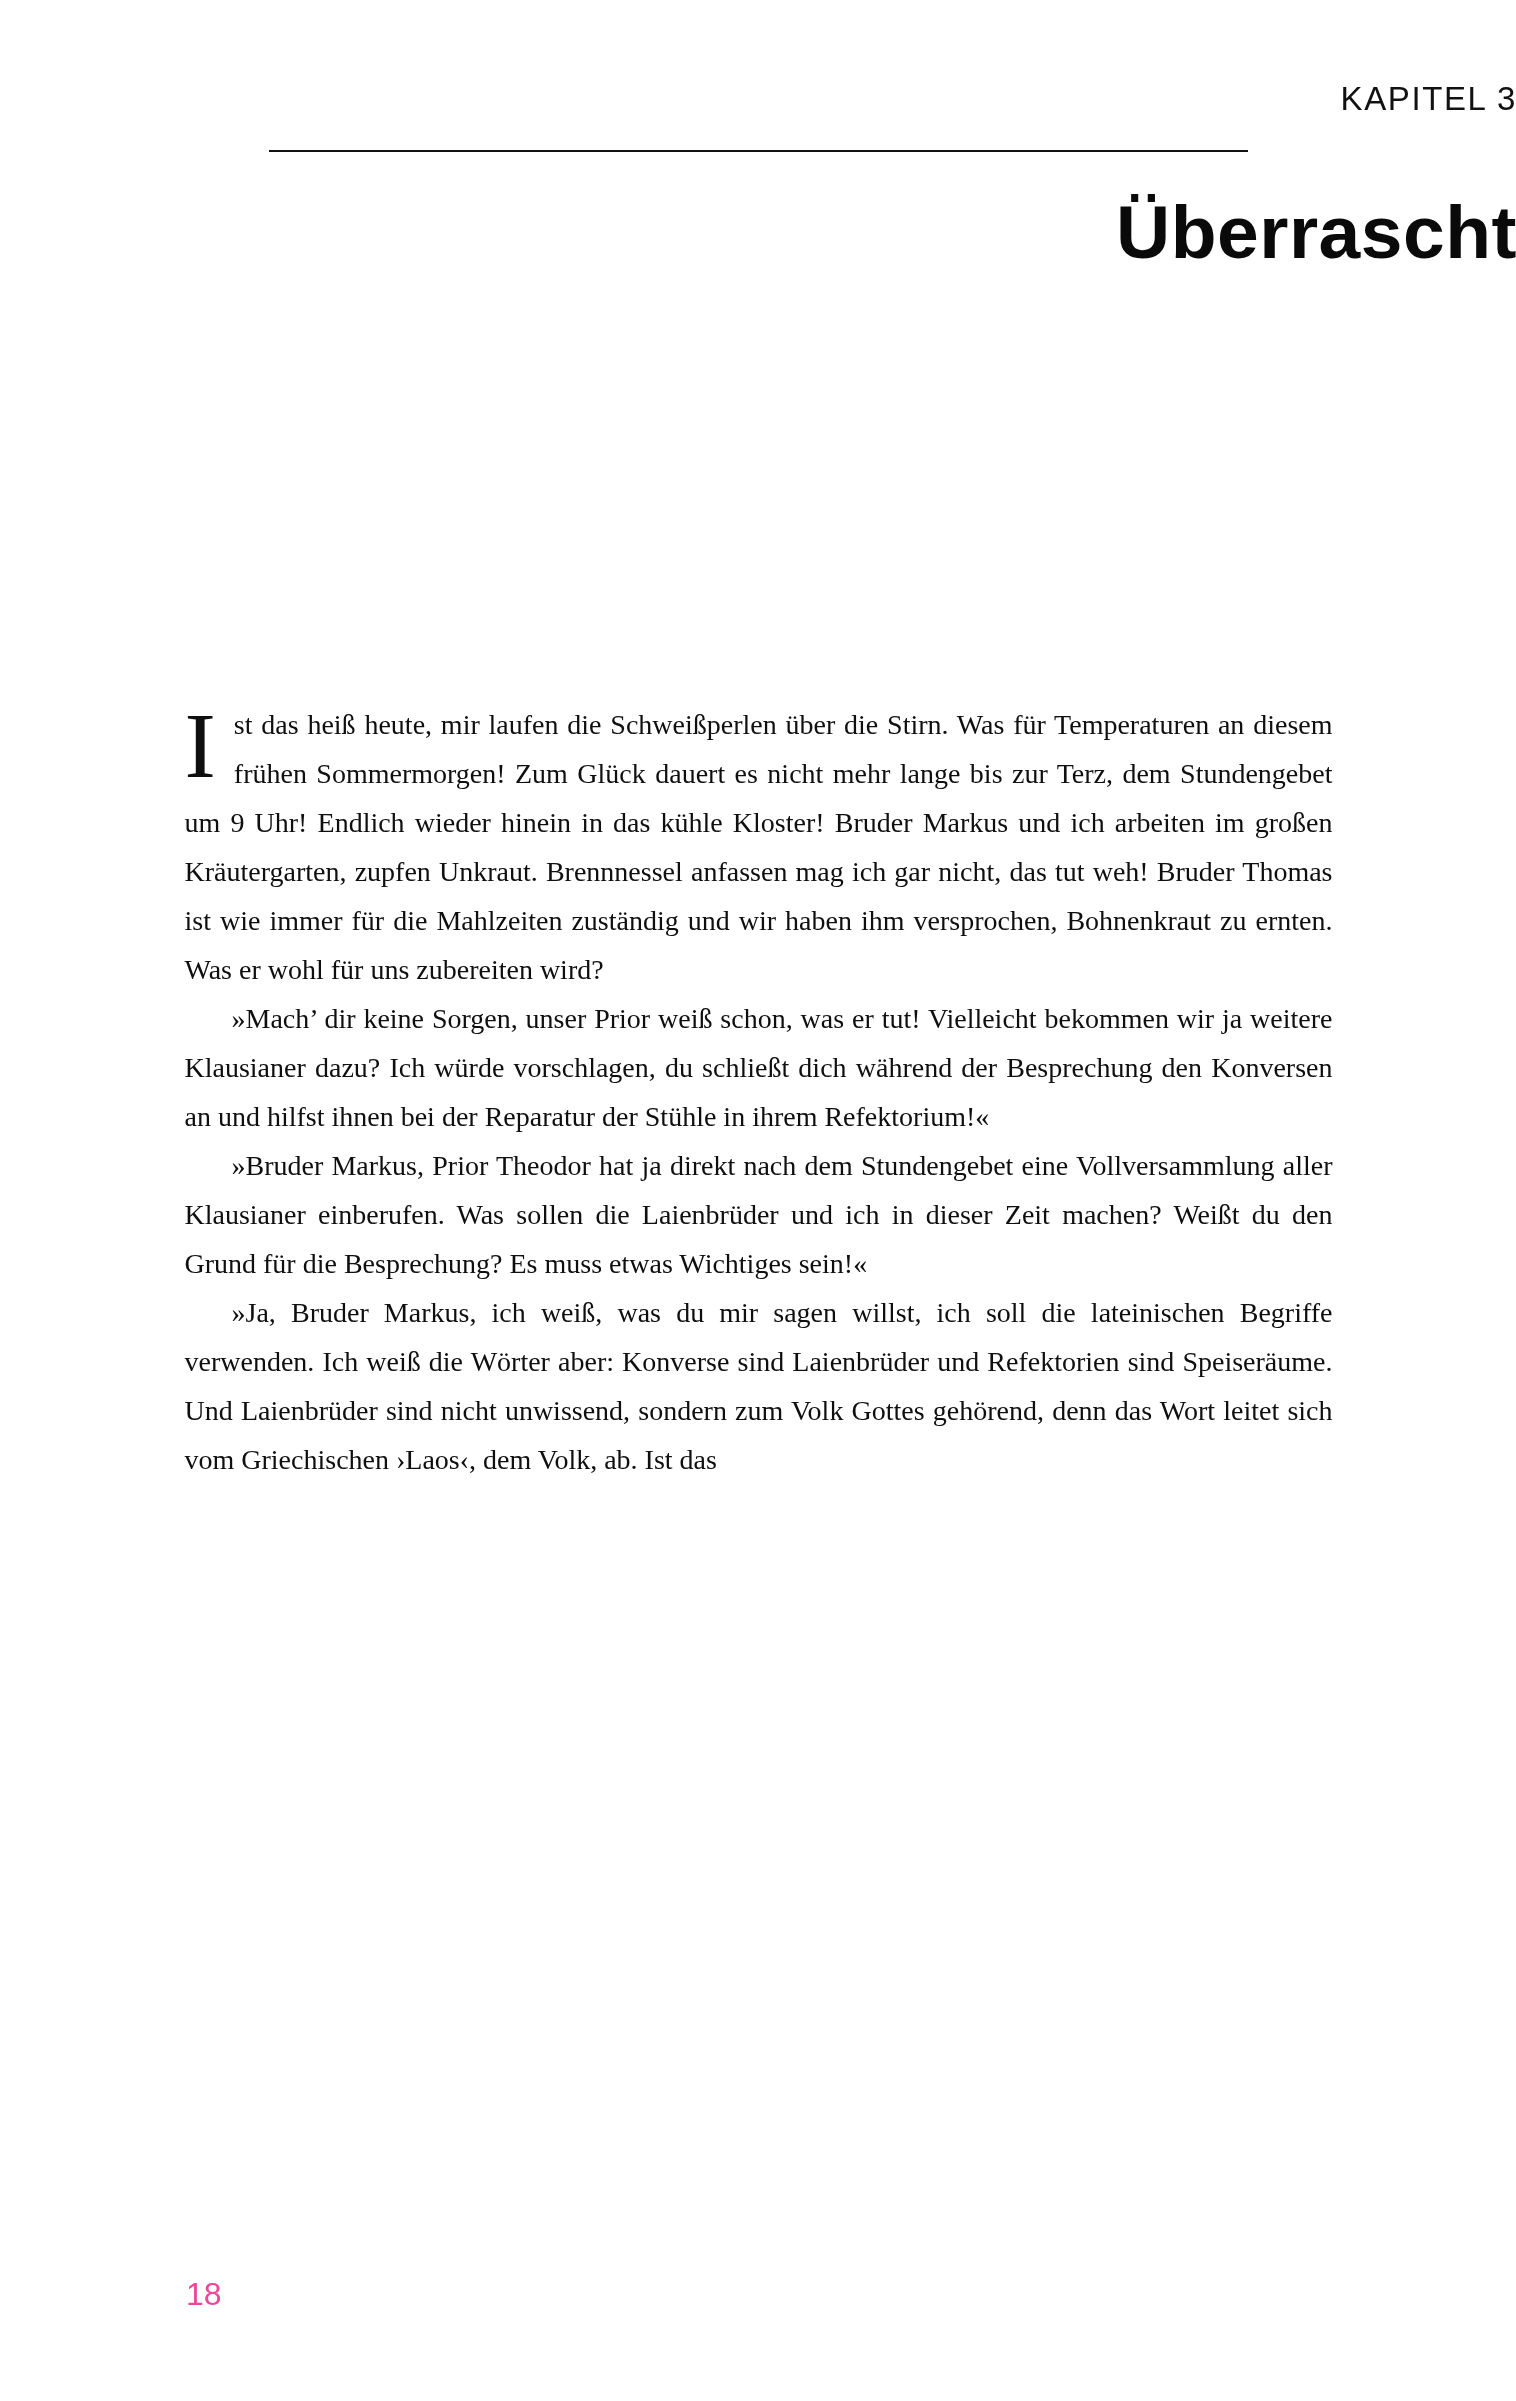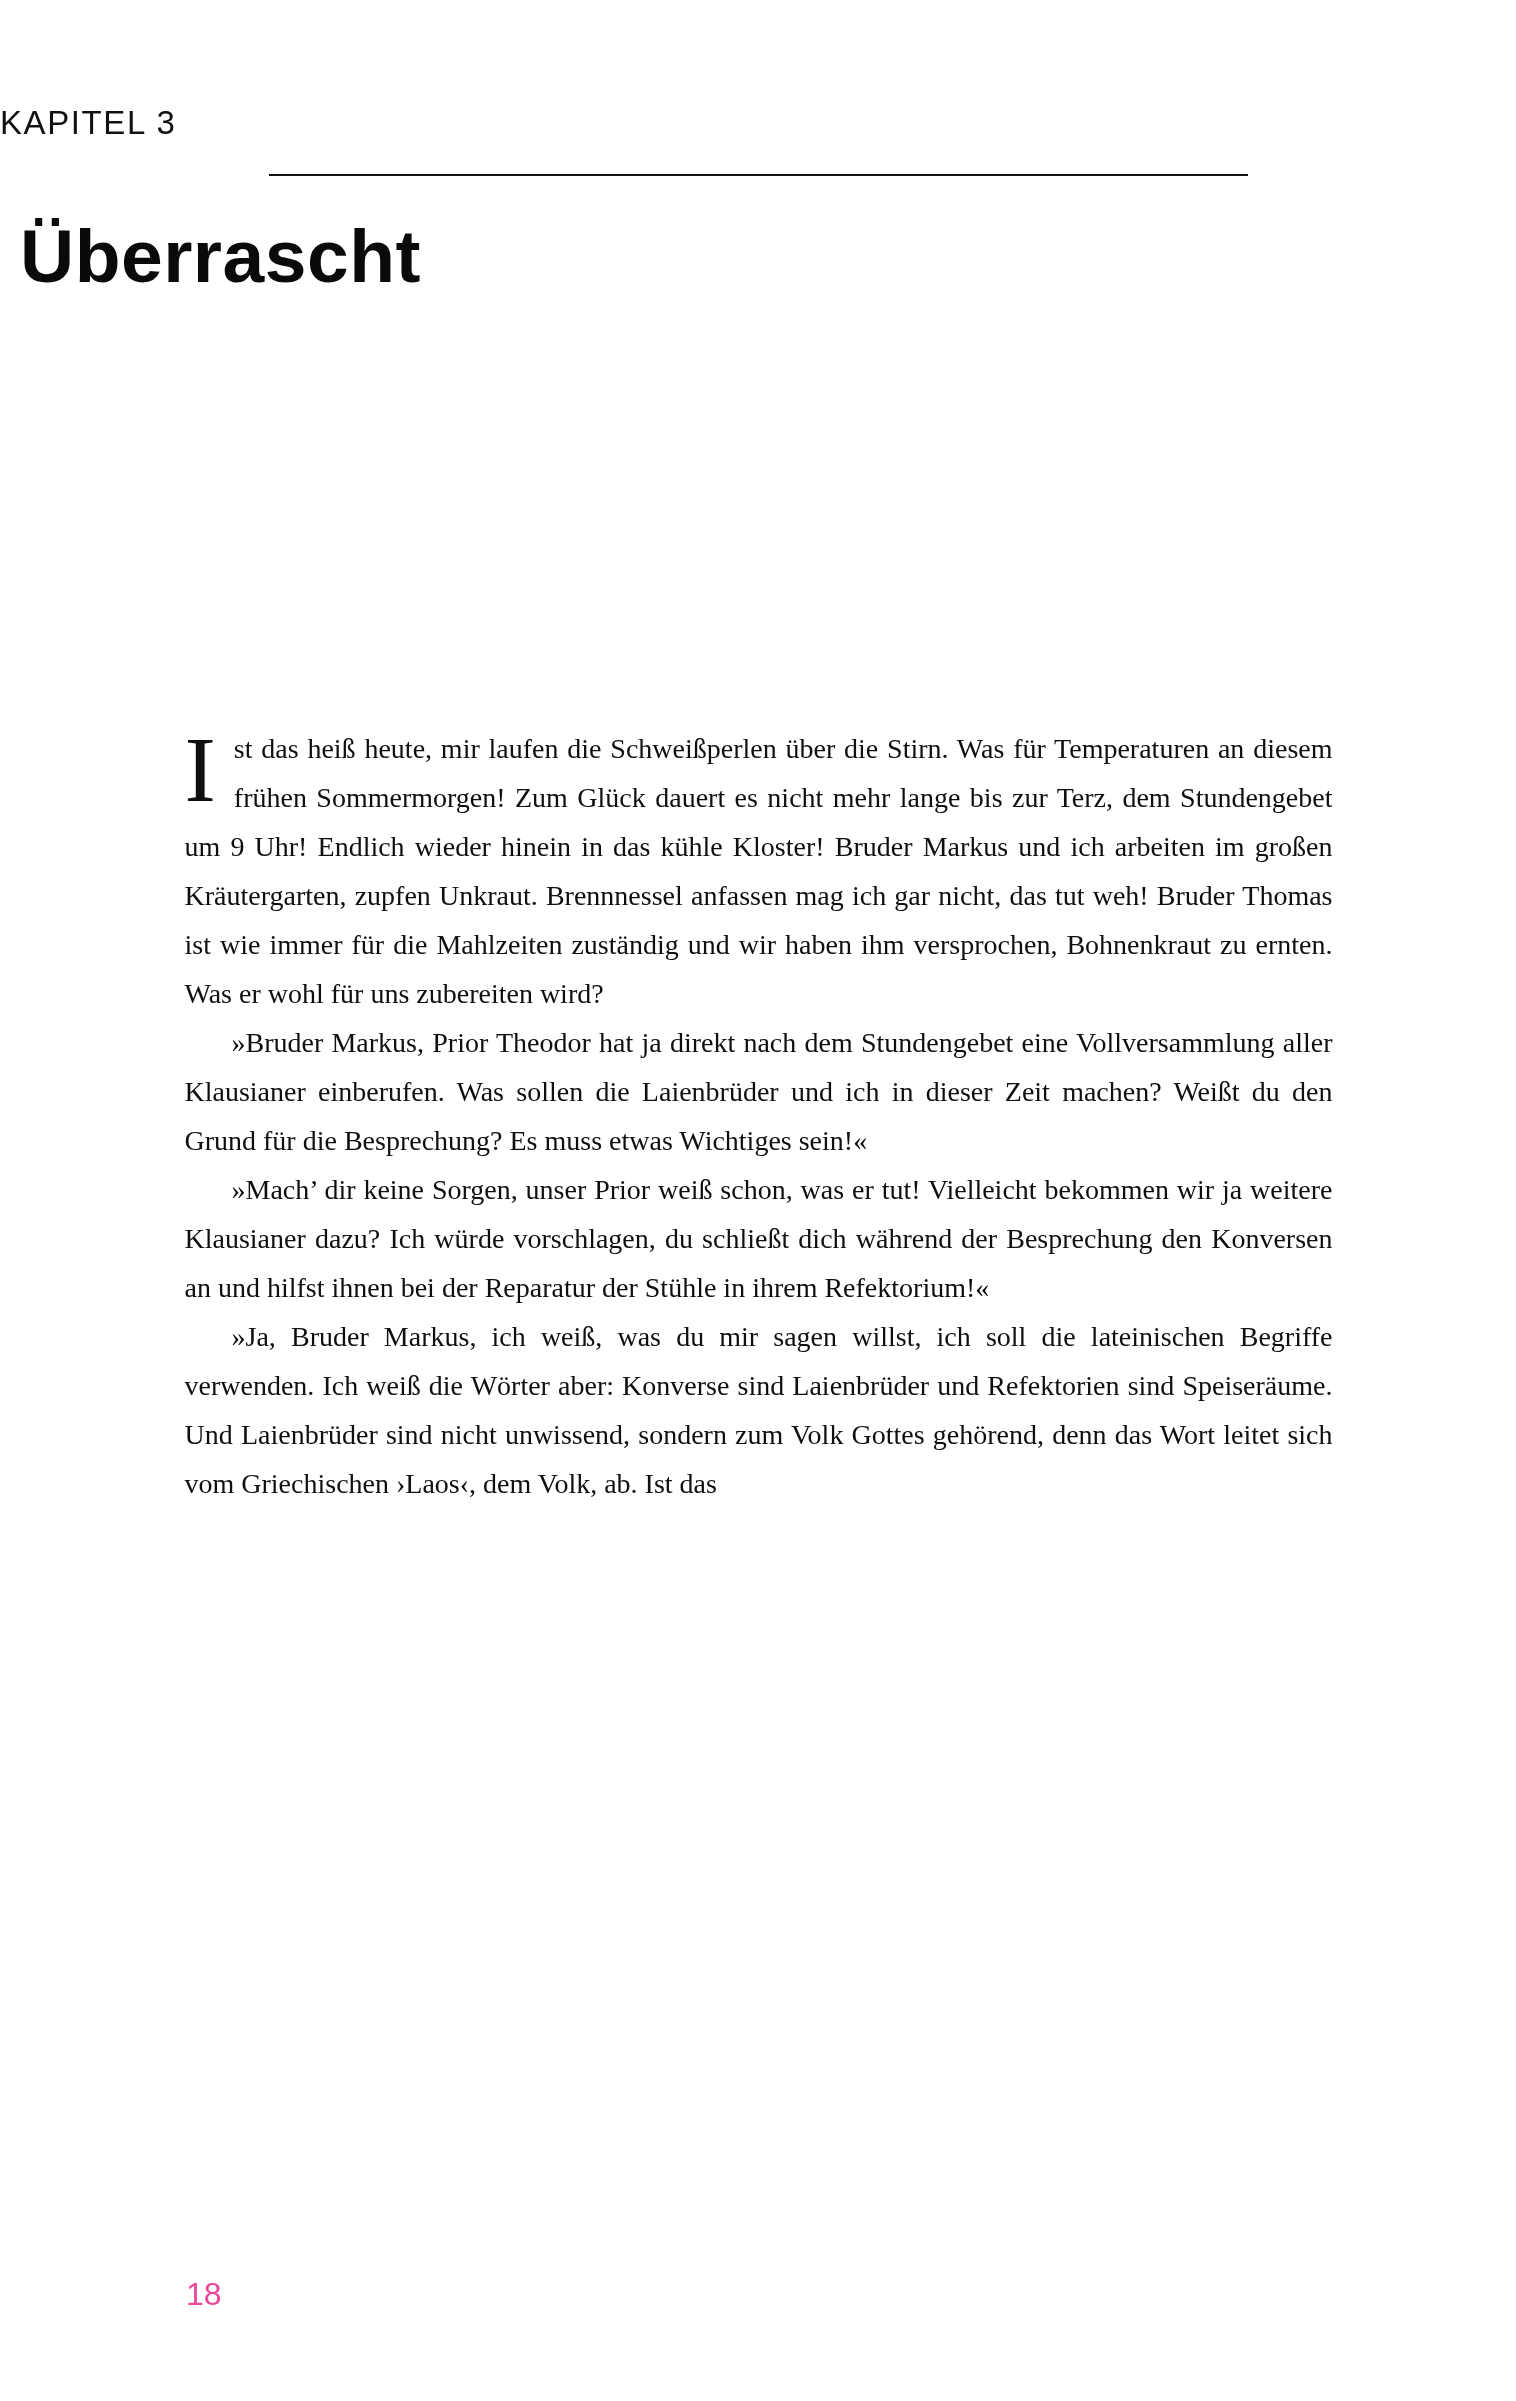--- a/index.html
+++ b/index.html
@@ -8,22 +8,22 @@
   .page {
     position: relative;
     width: 1517px;
     height: 2401px;
     background: #ffffff;
     color: #111111;
     overflow: hidden;
   }
 
   .chapter-header {
-    padding-top: 104px;
-    text-align: left;
+    padding-top: 80px;
+    text-align: right;
   }
 
   .kicker {
     font-family: "Liberation Sans", sans-serif;
     font-size: 33px;
     font-weight: 400;
     letter-spacing: 1.6px;
     color: #111111;
   }
 
@@ -85,23 +85,23 @@
 
   <header class="chapter-header">
     <div class="kicker">KAPITEL 3</div>
     <hr class="rule">
     <h1 class="chapter-title">Überrascht</h1>
   </header>
 
   <main class="body-text">
     <p class="para"><span class="dropcap">I</span><span>st das heiß heute, mir laufen die Schweißperlen über die Stirn. Was für Temperaturen an diesem frühen Sommermorgen! Zum Glück dauert es nicht mehr lange bis zur Terz, dem Stundengebet um 9 Uhr! Endlich wieder hinein in das kühle Kloster! Bruder Markus und ich arbeiten im großen Kräutergarten, zupfen Unkraut. Brennnessel anfassen mag ich gar nicht, das tut weh! Bruder Thomas ist wie immer für die Mahlzeiten zuständig und wir haben ihm versprochen, Bohnenkraut zu ernten. Was er wohl für uns zubereiten wird?</span></p>
 
+    <p class="para indent">»Mach’ dir keine Sorgen, unser Prior weiß schon, was er tut! Vielleicht bekommen wir ja weitere Klausianer dazu? Ich würde vorschlagen, du schließt dich während der Besprechung den Konversen an und hilfst ihnen bei der Reparatur der Stühle in ihrem Refektorium!«</p>
+
     <p class="para indent">»Bruder Markus, Prior Theodor hat ja direkt nach dem Stundengebet eine Vollversammlung aller Klausianer einberufen. Was sollen die Laienbrüder und ich in dieser Zeit machen? Weißt du den Grund für die Besprechung? Es muss etwas Wichtiges sein!«</p>
-
-    <p class="para indent">»Mach’ dir keine Sorgen, unser Prior weiß schon, was er tut! Vielleicht bekommen wir ja weitere Klausianer dazu? Ich würde vorschlagen, du schließt dich während der Besprechung den Konversen an und hilfst ihnen bei der Reparatur der Stühle in ihrem Refektorium!«</p>
 
     <p class="para indent">»Ja, Bruder Markus, ich weiß, was du mir sagen willst, ich soll die lateinischen Begriffe verwenden. Ich weiß die Wörter aber: Konverse sind Laienbrüder und Refektorien sind Speiseräume. Und Laienbrüder sind nicht unwissend, sondern zum Volk Gottes gehörend, denn das Wort leitet sich vom Griechischen ›Laos‹, dem Volk, ab. Ist das</p>
   </main>
 
   <footer>
     <div class="page-number">18</div>
   </footer>
 
 </div>
 

